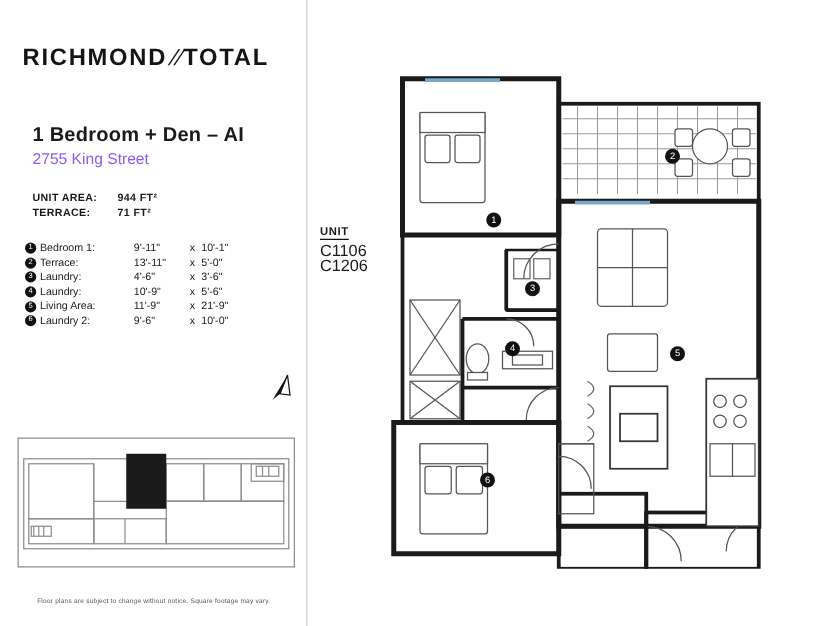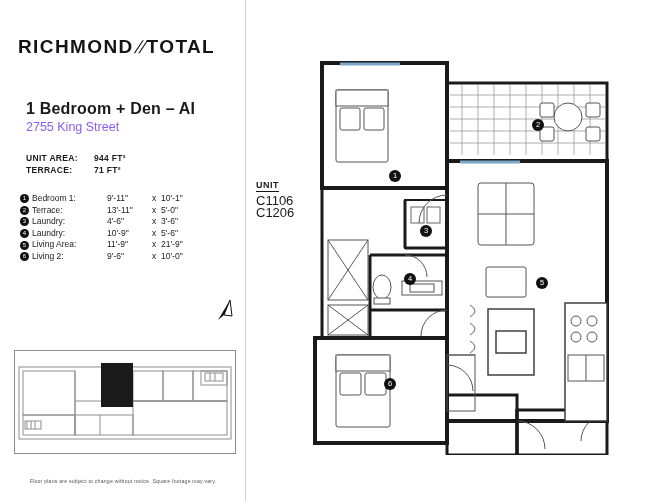--- a/index.html
+++ b/index.html
@@ -259,21 +259,21 @@
       </div>
       <div class="room-row">
         <span class="bullet">5</span>
         <span class="room-name">Living Area:</span>
         <span class="room-w">11'-9"</span>
         <span class="room-x">x</span>
         <span class="room-h">21'-9"</span>
       </div>
       <div class="room-row">
         <span class="bullet">6</span>
-        <span class="room-name">Living 2:</span>
+        <span class="room-name">Laundry 2:</span>
         <span class="room-w">9'-6"</span>
         <span class="room-x">x</span>
         <span class="room-h">10'-0"</span>
       </div>
     </div>
 
     <div class="north">
       <svg width="30" height="30" viewBox="0 0 30 30">
         <path d="M22 4 L10 24 L16 19 Z" fill="#111"></path>
         <path d="M22 4 L16 19 L24 20 Z" fill="none" stroke="#111" stroke-width="1"></path>

